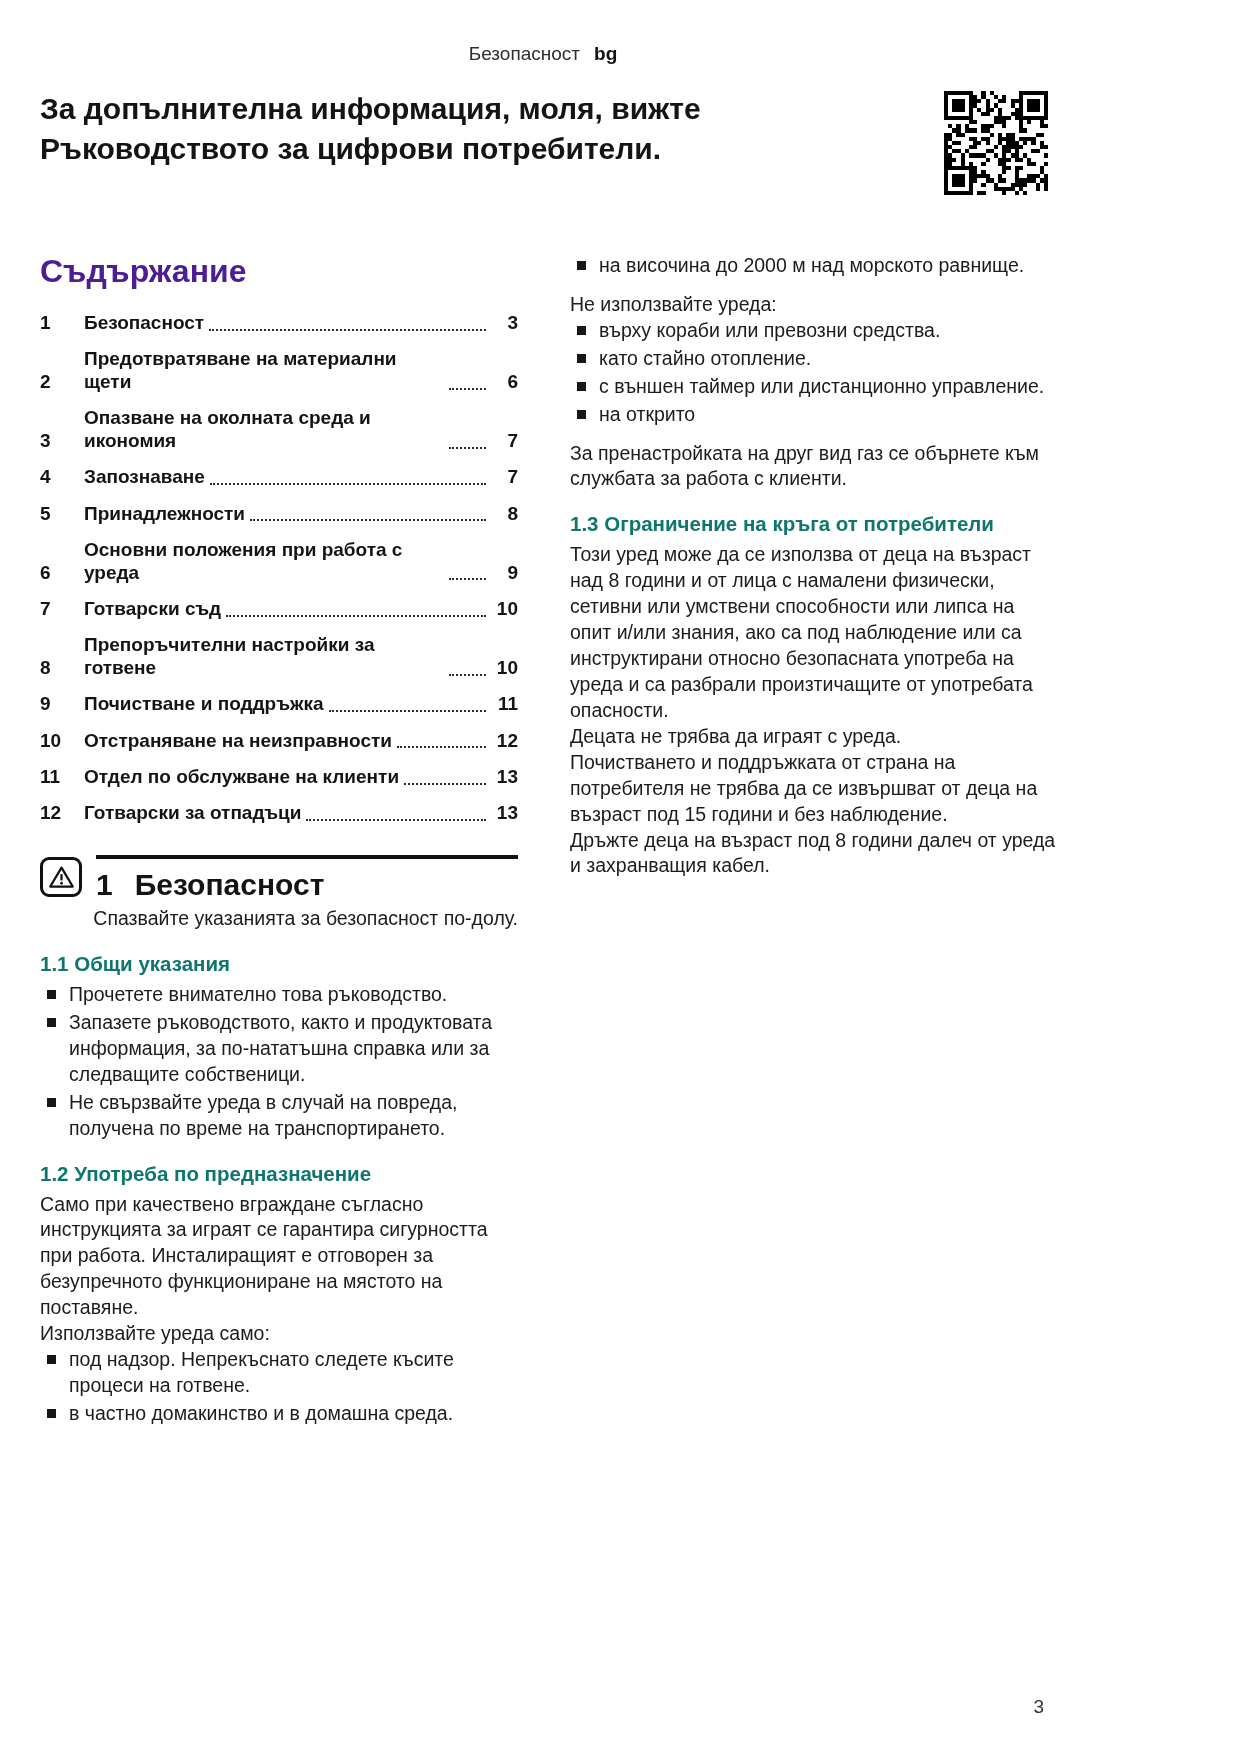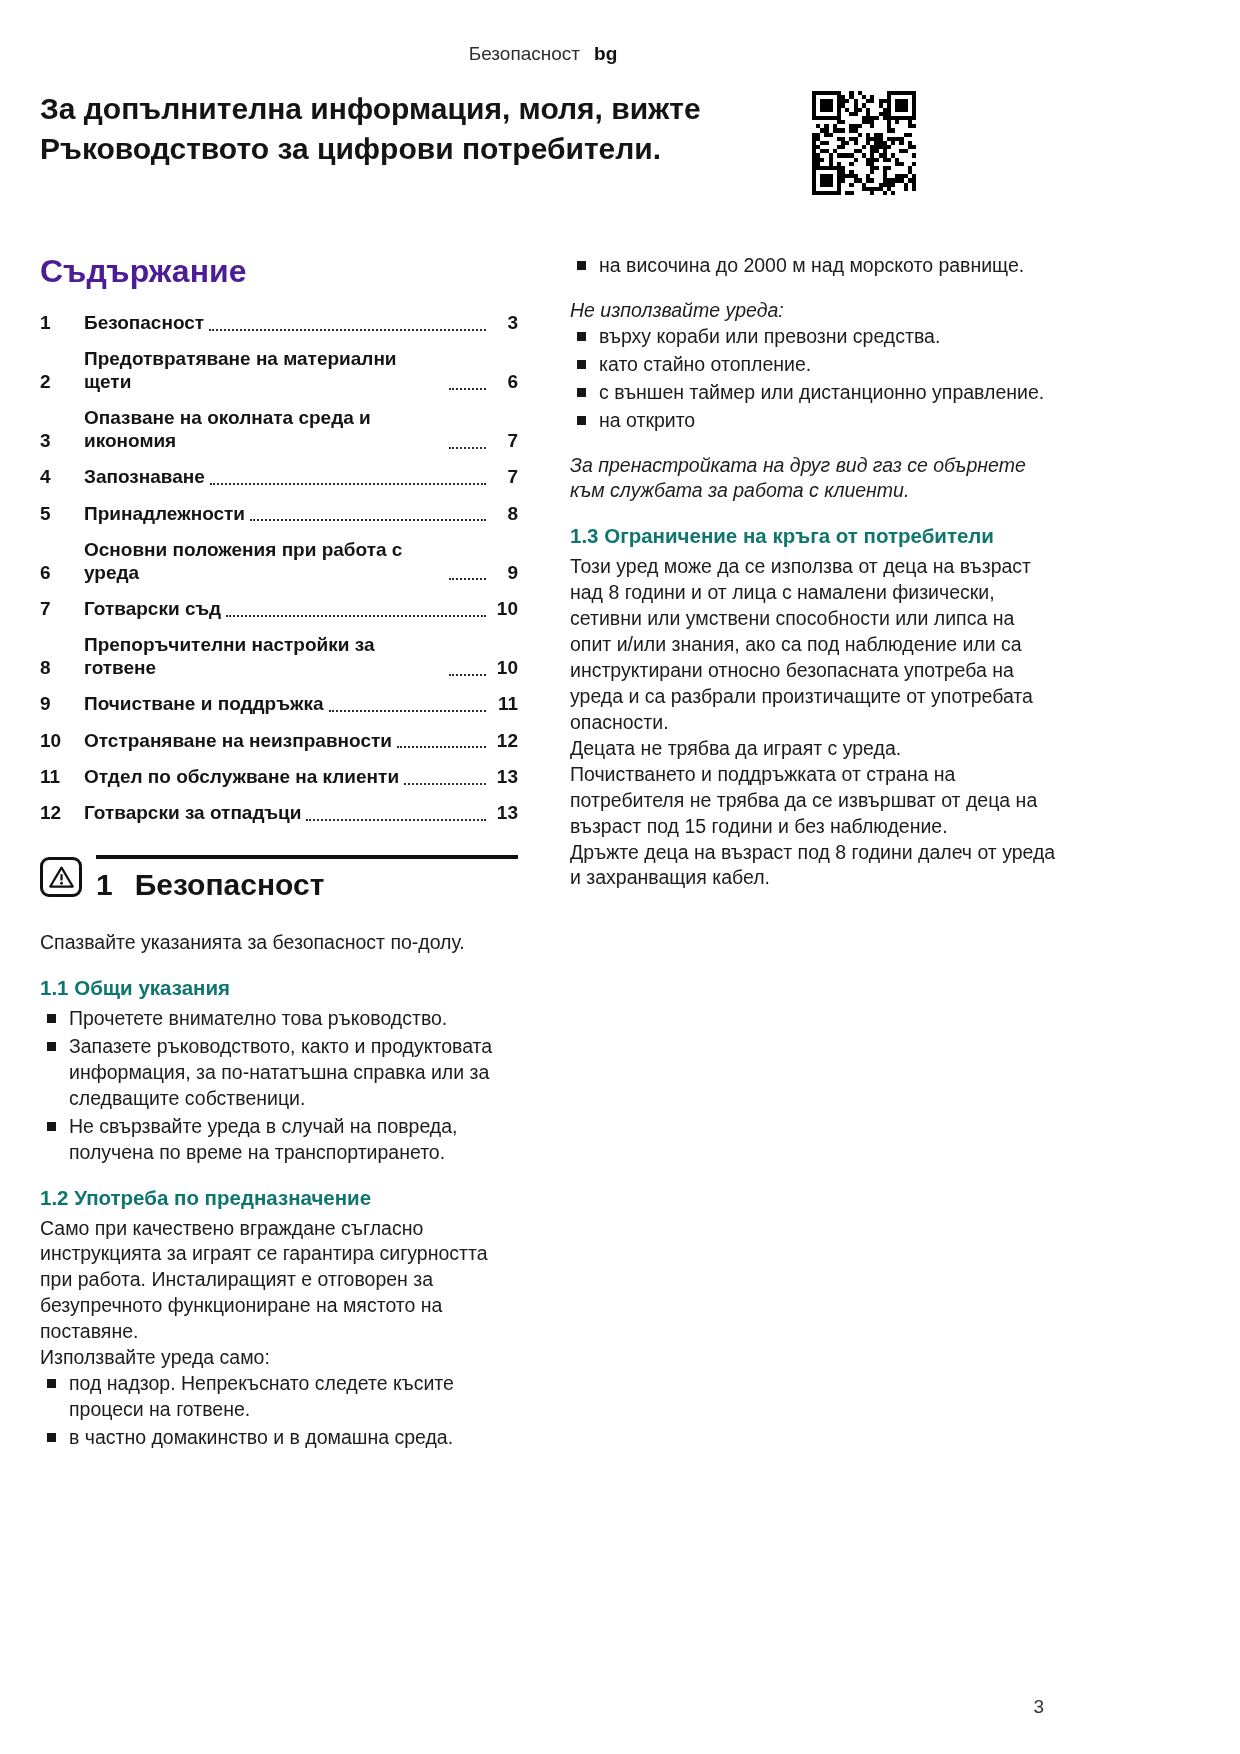--- a/index.html
+++ b/index.html
@@ -7,21 +7,21 @@
   .page {
     width:1240px; height:1754px; background:#ffffff; position:relative;
     font-family:"Liberation Sans", sans-serif; color:#1c1c1c; overflow:hidden;
   }
   
   .doc-header { padding:44px 194px 0 40px; text-align:center; font-size:19px; line-height:1; }
   .doc-header .sec { color:#2e2e2e; font-weight:400; margin-right:14px; }
   .doc-header .lang { font-weight:700; color:#111; }
 
   
-  .intro { display:flex; align-items:flex-start; padding:26px 192px 0 40px; }
+  .intro { display:flex; justify-content:space-between; align-items:flex-start; padding:26px 192px 0 40px; }
   .intro-title { font-size:30px; line-height:1.34; font-weight:700; max-width:772px; color:#141414; }
   .qr-wrap { width:104px; height:104px; flex:none; margin-top:2px; }
   .qr { width:104px; height:104px; display:grid; grid-template-columns:repeat(25,1fr); grid-template-rows:repeat(25,1fr); }
   .qr div.on { background:#000; }
 
   
   .columns { display:grid; grid-template-columns:478px 486px; column-gap:52px; padding:58px 0 0 40px; align-items:start; }
 
   .toc-title { font-size:32px; line-height:1.15; font-weight:700; margin-bottom:22px; color:#4c1d95; }
   .toc-row { display:flex; align-items:flex-end; font-weight:700; font-size:19px; line-height:1.2; margin-bottom:13.5px; color:#141414; }
@@ -30,23 +30,23 @@
   .toc-leader { flex:1; min-width:14px; border-bottom:2.5px dotted #2b2b2b; margin:0 4px 4px 5px; }
   .toc-page { flex:none; min-width:28px; text-align:right; }
 
   .sec-head { display:flex; align-items:flex-start; margin-top:30px; }
   .warn-box { width:42px; height:40px; border:3px solid #111; border-radius:9px; display:flex; align-items:center; justify-content:center; flex:none; margin-top:2px; }
   .sec-head-right { flex:1; margin-left:14px; }
   .sec-rule { border-top:4px solid #111; }
   .sec-title { font-size:30px; font-weight:700; margin-top:9px; display:flex; gap:22px; color:#141414; }
 
   .para { font-size:19.5px; line-height:1.33; color:#1c1c1c; }
-  .lead { margin-top:28px; }
+  .lead { margin-top:4px;text-align:right; }
   .subhead { font-size:20.5px; font-weight:700; margin:20px 0 6px; color:#0f766e; }
-  .mt8 { margin-top:19px;font-style:italic; }
+  .mt8 { margin-top:13px; }
 
   .bullet { display:flex; margin-bottom:2px; }
   .sq { width:9px; height:9px; background:#161616; flex:none; margin:8px 13px 0 7px; }
   .bt { flex:1; font-size:19.5px; line-height:1.33; }
 
   .page-num { position:absolute; right:196px; bottom:36px; font-size:19px; color:#333; }
 </style>
 </head>
 <body>
 

